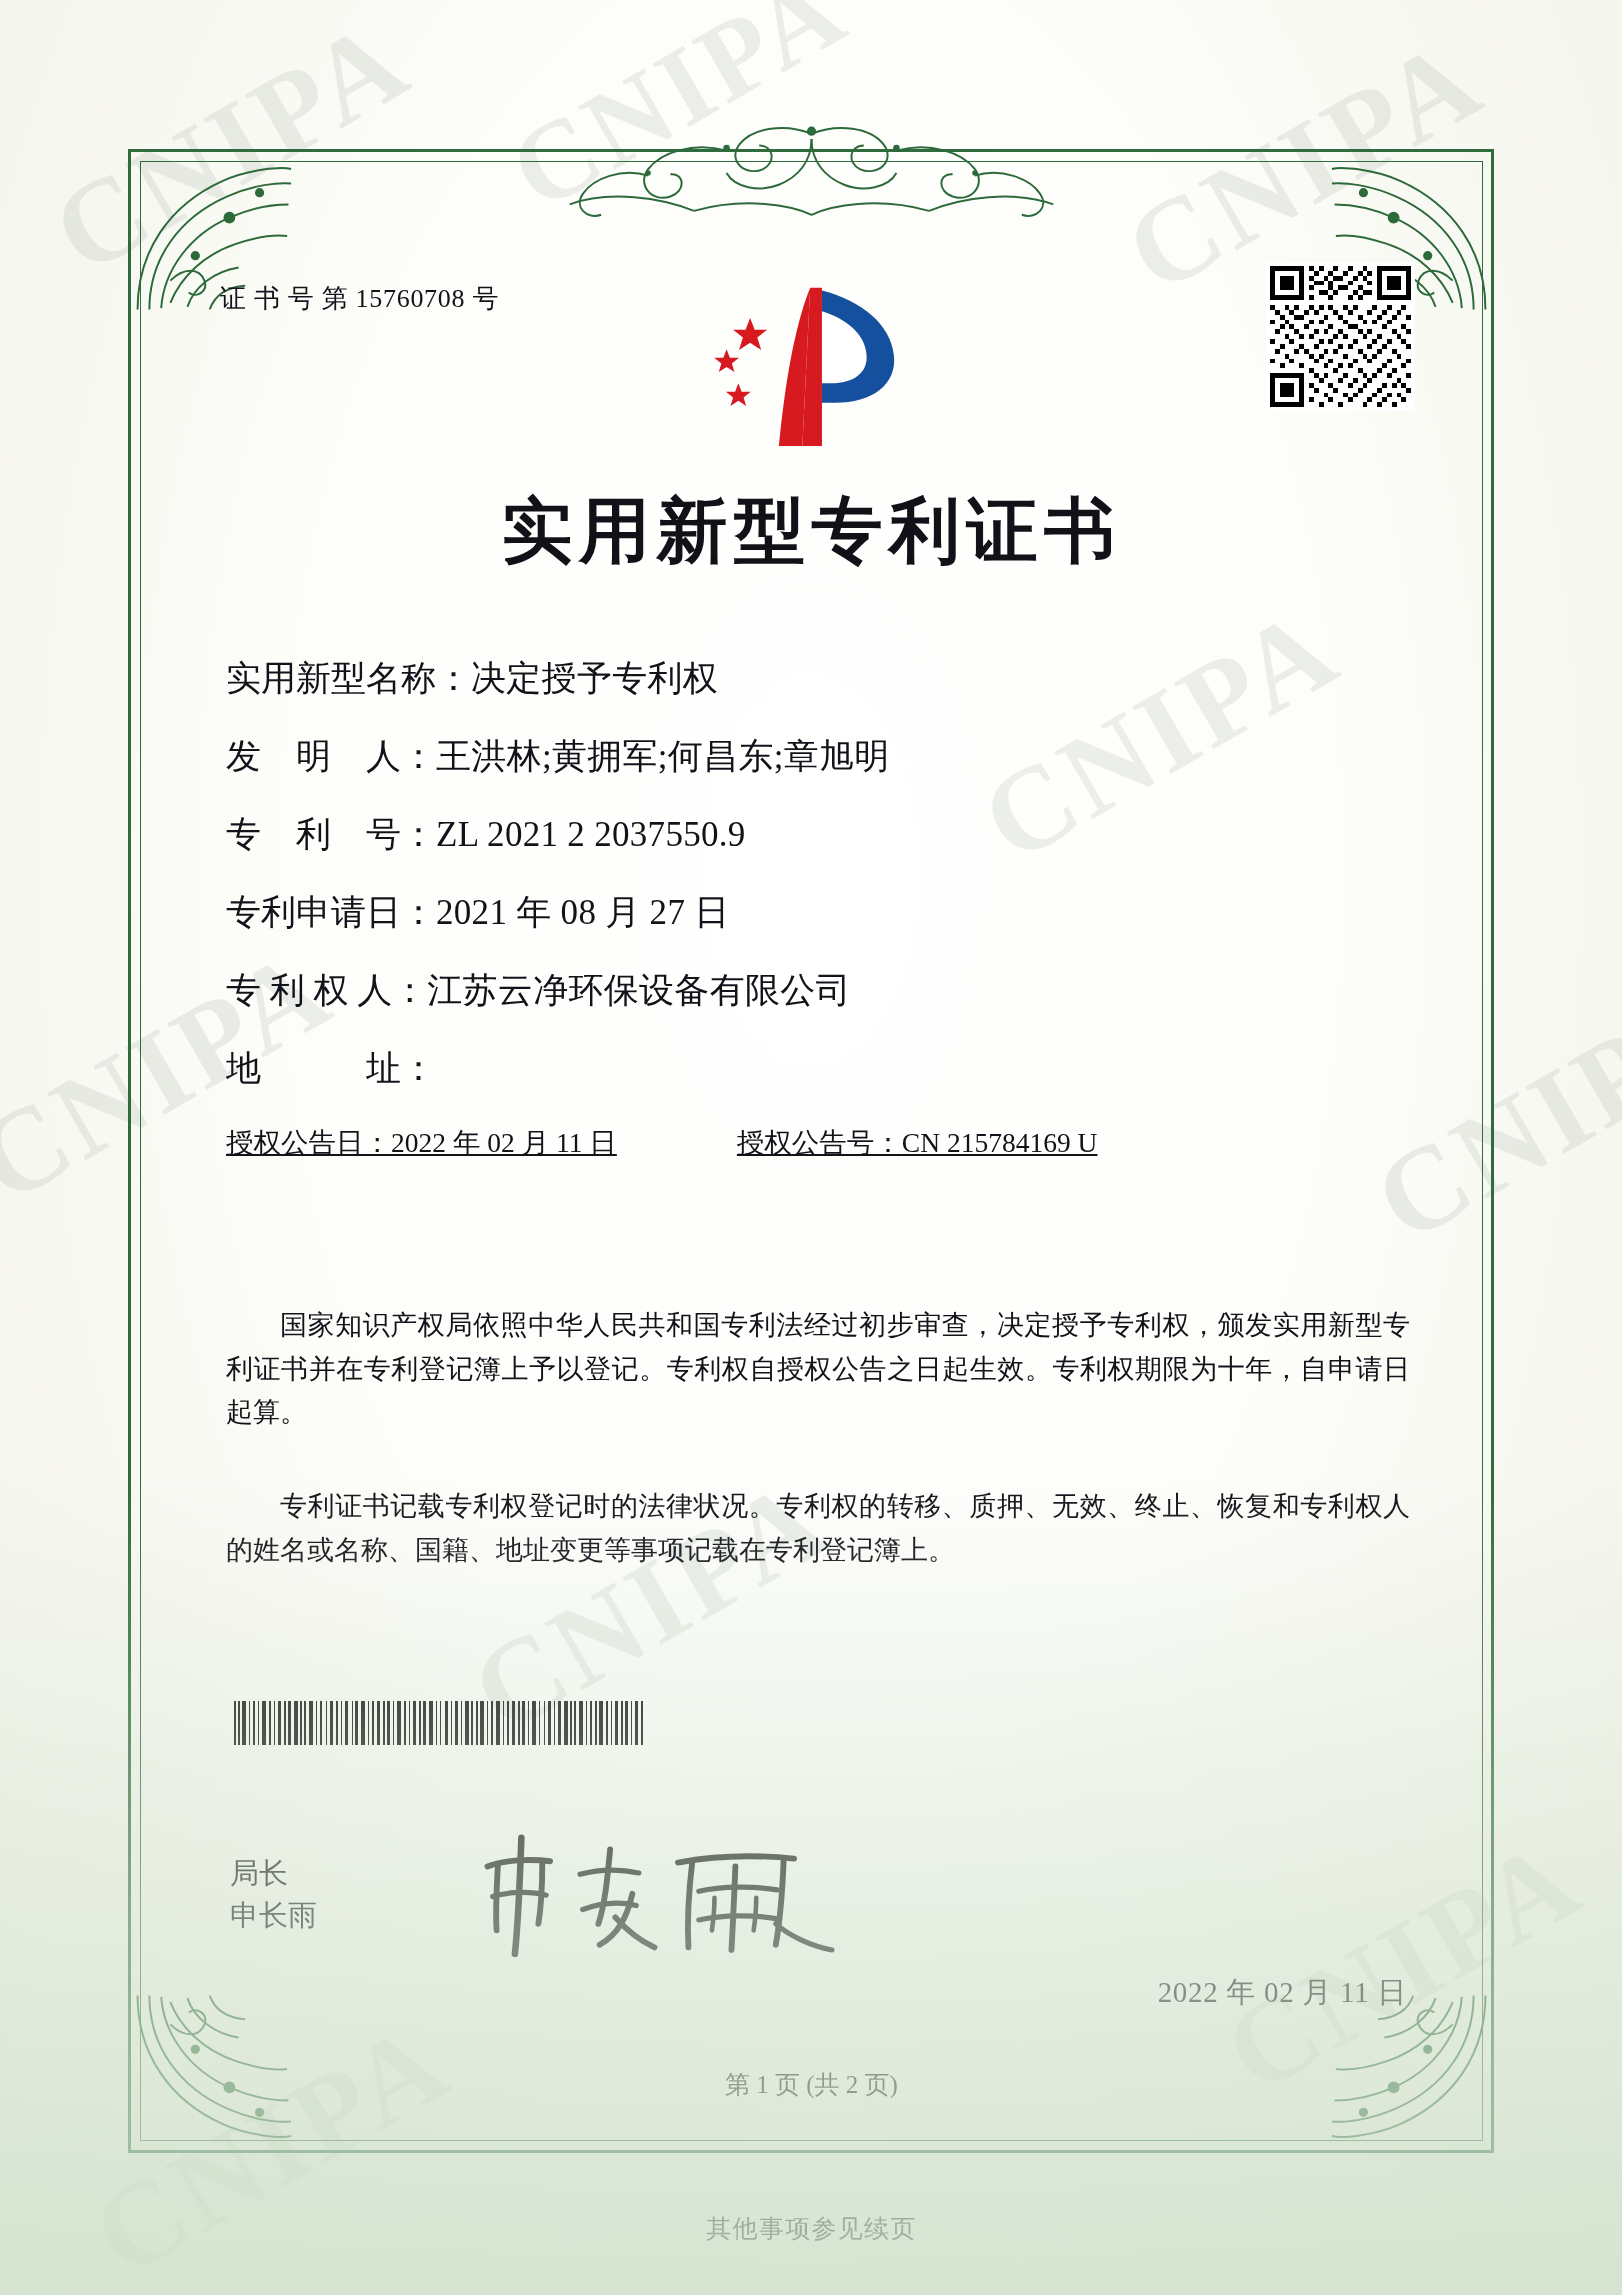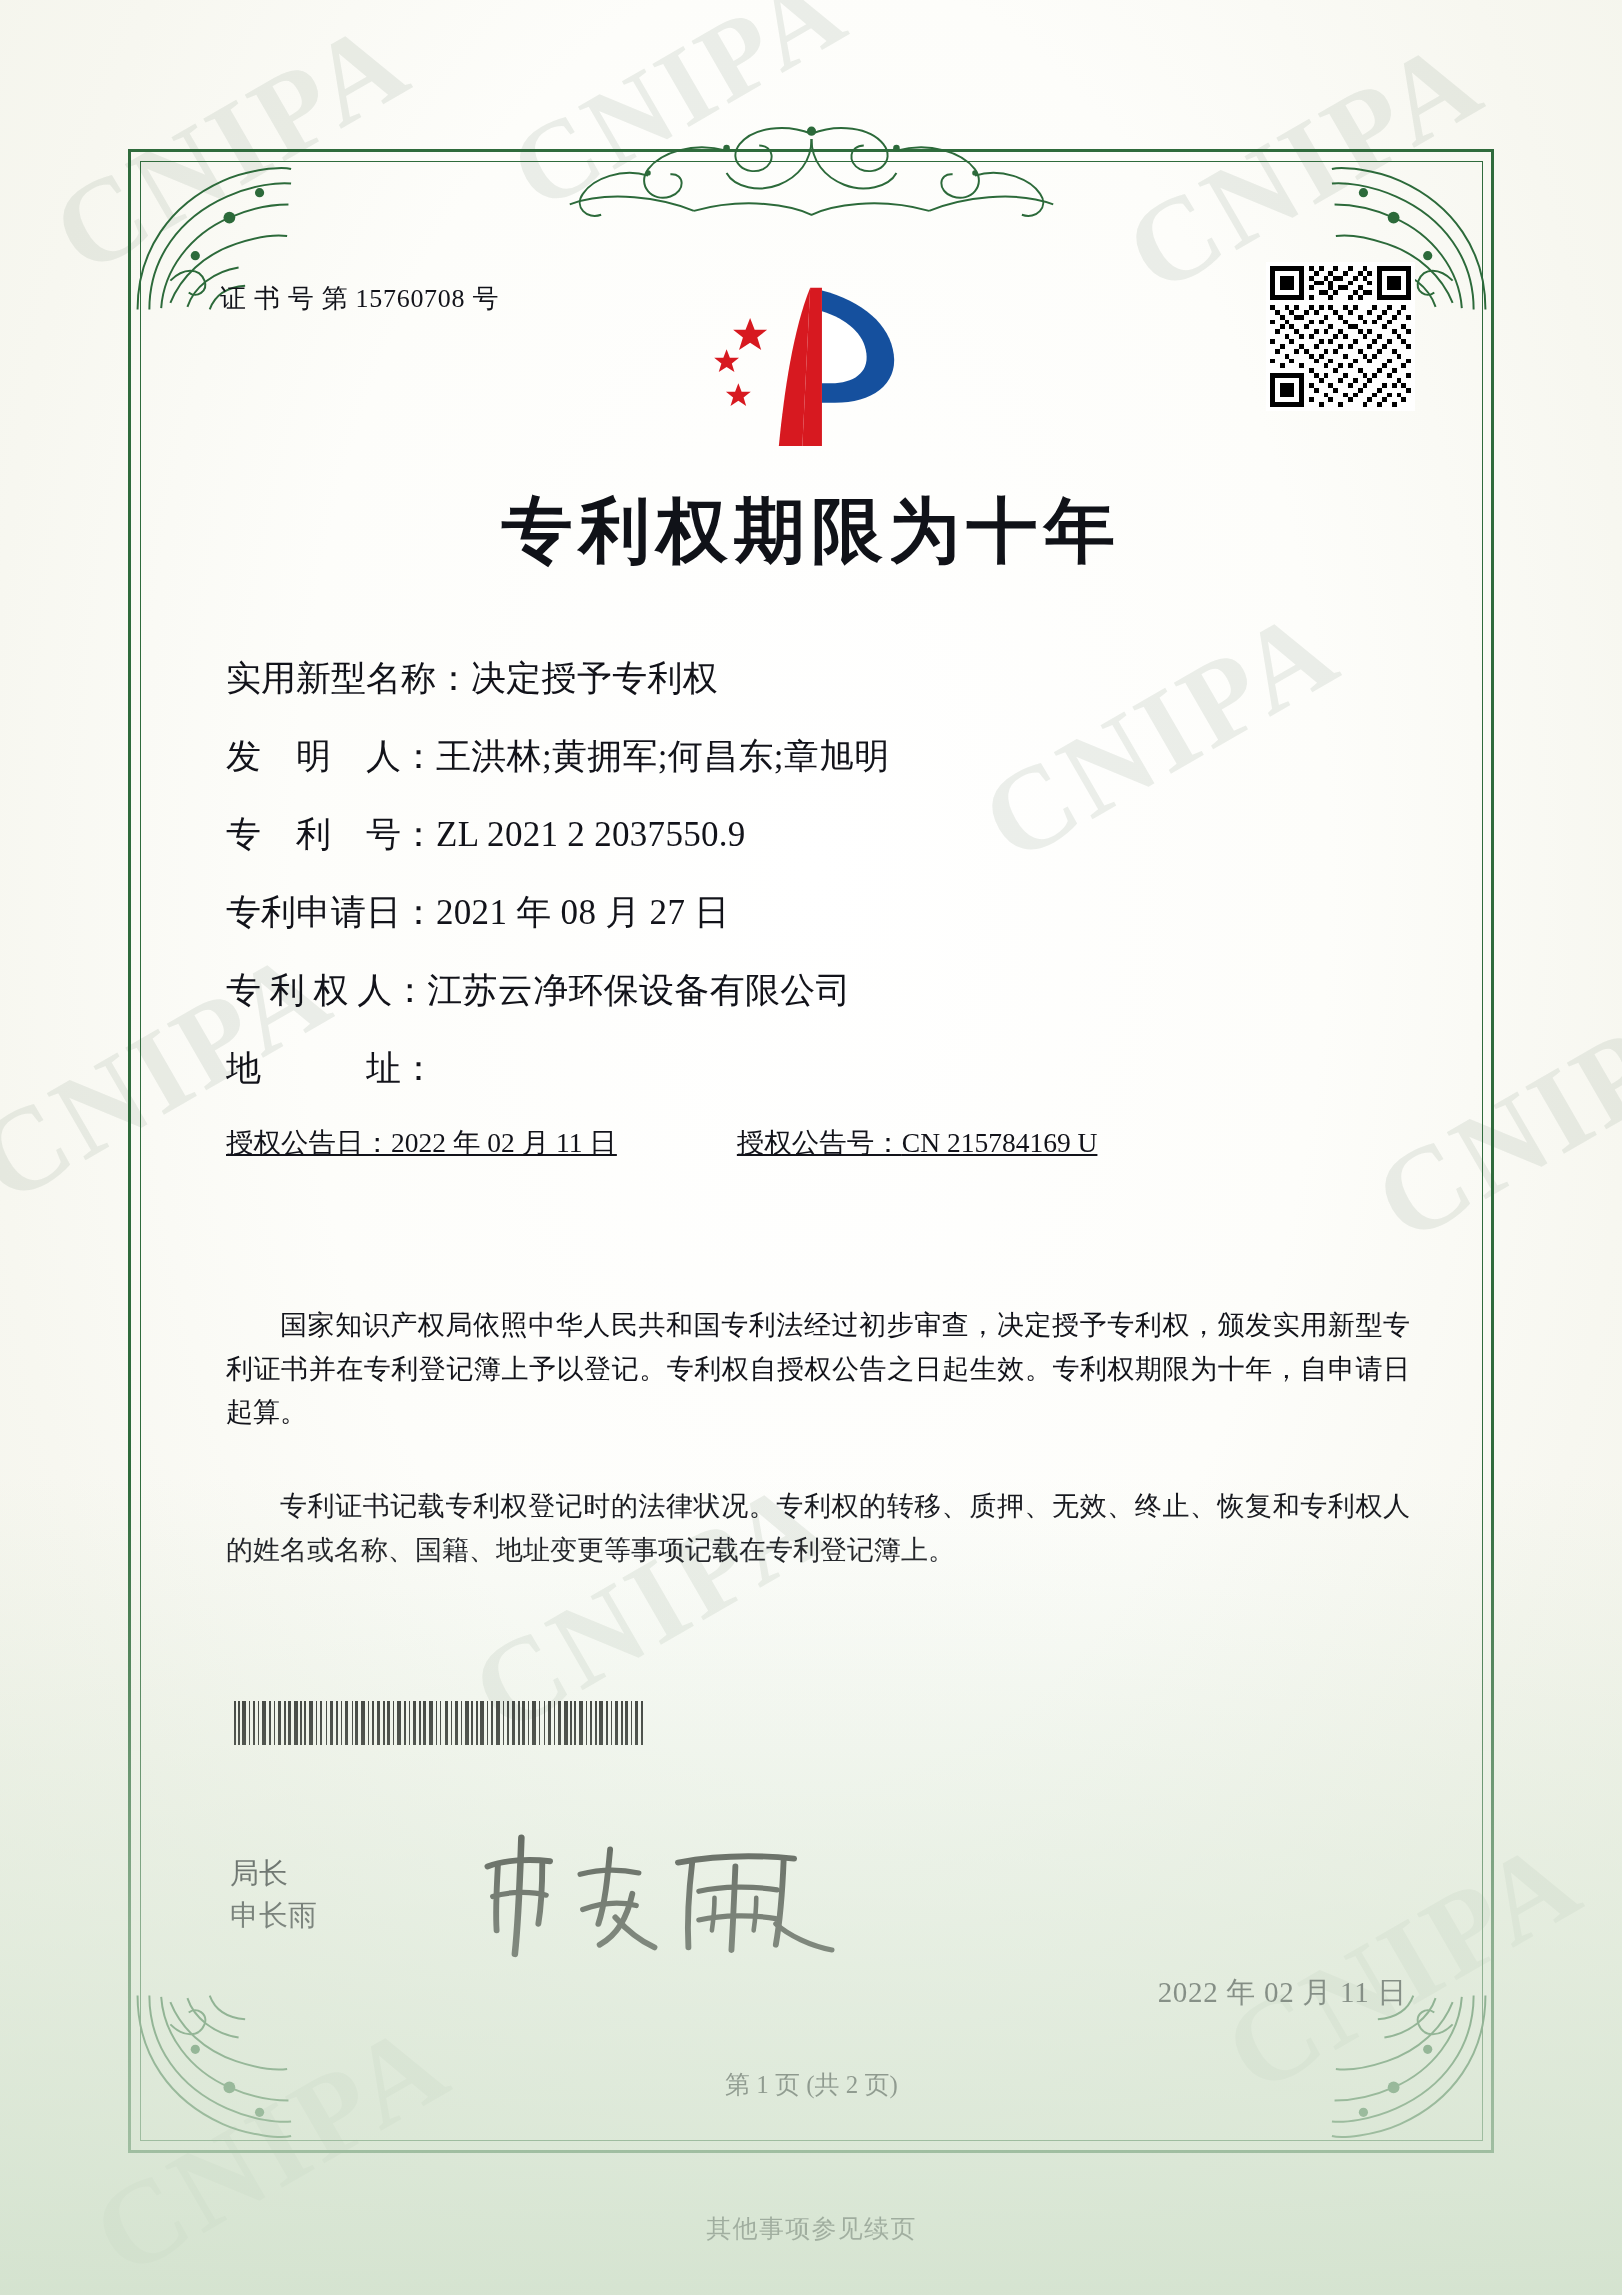--- a/index.html
+++ b/index.html
@@ -550,21 +550,21 @@
       <path d="M158 10 L146 252 L110 252 C118 170, 132 74, 158 10 Z" fill="#d71920"></path>
 
       <g fill="#d71920">
         <polygon points="66,56 73,74 92,74 77,86 83,105 66,94 49,105 55,86 40,74 59,74"></polygon>
         <polygon points="30,104 35,117 49,117 38,126 42,139 30,131 18,139 22,126 11,117 25,117"></polygon>
         <polygon points="48,156 53,169 67,169 56,178 60,191 48,183 36,191 40,178 29,169 43,169"></polygon>
       </g>
     </svg>
   </div>
 
-  <div class="cert-title">专利权期限为十年</div>
+  <div class="cert-title">实用新型专利证书</div>
 
   <div class="fields">
 
     <div class="field">
       <span class="label">实用新型名称：</span>
       <span class="value">决定授予专利权</span>
     </div>
 
     <div class="field">
       <span class="label">发　明　人：</span>

